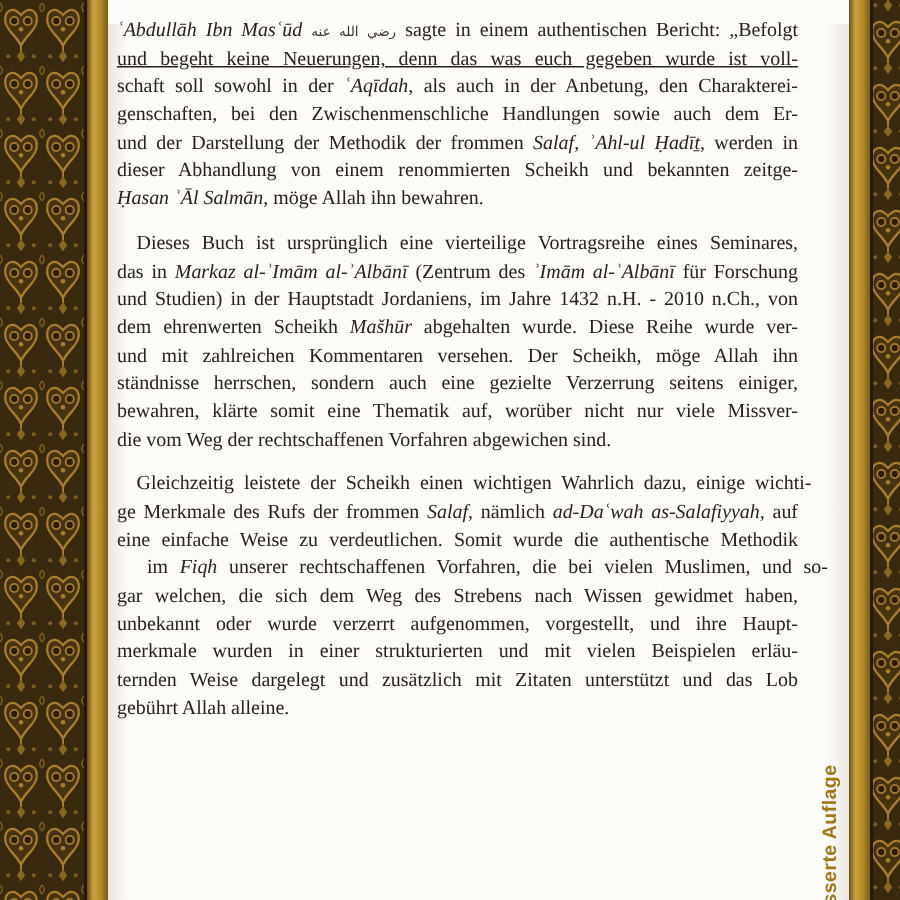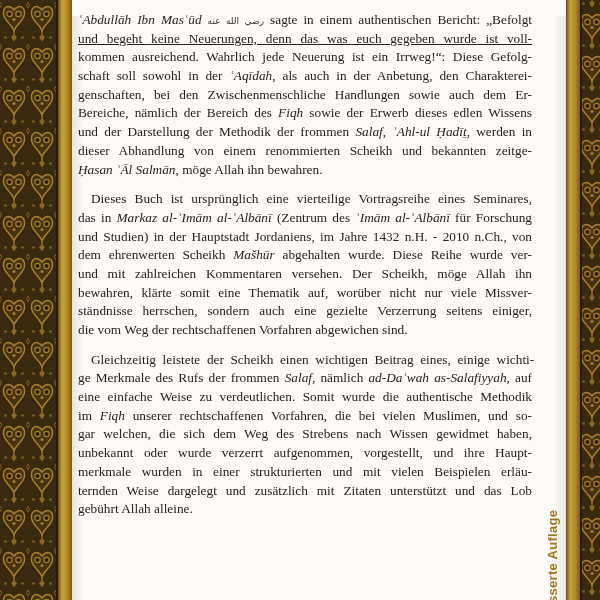--- a/index.html
+++ b/index.html
@@ -59,43 +59,41 @@
   </svg>
 
   <div class="darkline left"></div>
   <div class="goldbar left"></div>
 
   <div class="page">
     <div class="text">
         <div class="para">
           <div class="line"><span class="lc" style="word-spacing: 2.6804px;"><i>ʿAbdullāh Ibn Masʿūd</i> <span class="hon">رضي الله عنه</span> sagte in einem authentischen Bericht: „Befolgt</span></div>
           <div class="line"><span class="lc" style="word-spacing: 5.49006px; text-decoration: underline;">und begeht keine Neuerungen, denn das was euch gegeben wurde ist voll-</span></div>
-          <div class="line"><span class="lc" style="word-spacing: 4.23264px;">kommen ausreichend. Wahrlich jede Neuerung ist ein Irrweg!“: Diese Gefolg-</span></div>
           <div class="line"><span class="lc" style="word-spacing: 3.61328px;">schaft soll sowohl in der <i>ʿAqīdah</i>, als auch in der Anbetung, den Charakterei-</span></div>
           <div class="line"><span class="lc" style="word-spacing: 5.7832px;">genschaften, bei den Zwischenmenschliche Handlungen sowie auch dem Er-</span></div>
-          <div class="line"><span class="lc" style="word-spacing: 2.80682px;">Bereiche, nämlich der Bereich des <i>Fiqh</i> sowie der Erwerb dieses edlen Wissens</span></div>
           <div class="line"><span class="lc" style="word-spacing: 2.96591px;">und der Darstellung der Methodik der frommen <i>Salaf</i>, <i>ʾAhl-ul Ḥadīṯ</i>, werden in</span></div>
           <div class="line"><span class="lc" style="word-spacing: 6.25391px;">dieser Abhandlung von einem renommierten Scheikh und bekannten zeitge-</span></div>
           <div class="line last"><span class="lc"><i>Ḥasan ʾĀl Salmān</i>, möge Allah ihn bewahren.</span></div>
         </div>
         <div class="para">
           <div class="line indent"><span class="lc" style="word-spacing: 4.73438px;">Dieses Buch ist ursprünglich eine vierteilige Vortragsreihe eines Seminares,</span></div>
           <div class="line"><span class="lc" style="word-spacing: 1.89375px;">das in <i>Markaz al-ʾImām al-ʾAlbānī</i> (Zentrum des <i>ʾImām al-ʾAlbānī</i> für Forschung</span></div>
           <div class="line"><span class="lc" style="word-spacing: 1.99639px;">und Studien) in der Hauptstadt Jordaniens, im Jahre 1432 n.H. - 2010 n.Ch., von</span></div>
           <div class="line"><span class="lc" style="word-spacing: 4.6059px;">dem ehrenwerten Scheikh <i>Mašhūr</i> abgehalten wurde. Diese Reihe wurde ver-</span></div>
           <div class="line"><span class="lc" style="word-spacing: 6.33854px;">und mit zahlreichen Kommentaren versehen. Der Scheikh, möge Allah ihn</span></div>
+          <div class="line"><span class="lc" style="word-spacing: 6.54102px;">ständnisse herrschen, sondern auch eine gezielte Verzerrung seitens einiger,</span></div>
           <div class="line"><span class="lc" style="word-spacing: 5.12969px;">bewahren, klärte somit eine Thematik auf, worüber nicht nur viele Missver-</span></div>
-          <div class="line"><span class="lc" style="word-spacing: 6.54102px;">ständnisse herrschen, sondern auch eine gezielte Verzerrung seitens einiger,</span></div>
           <div class="line last"><span class="lc">die vom Weg der rechtschaffenen Vorfahren abgewichen sind.</span></div>
         </div>
         <div class="para">
-          <div class="line indent"><span class="lc" style="word-spacing: 3.29688px;">Gleichzeitig leistete der Scheikh einen wichtigen Beitrag eines, einige wichti-</span></div>
+          <div class="line indent"><span class="lc" style="word-spacing: 3.29688px;">Gleichzeitig leistete der Scheikh einen wichtigen Wahrlich dazu, einige wichti-</span></div>
           <div class="line"><span class="lc" style="word-spacing: 1.82187px;">ge Merkmale des Rufs der frommen <i>Salaf</i>, nämlich <i>ad-Daʿwah as-Salafiyyah</i>, auf</span></div>
           <div class="line"><span class="lc" style="word-spacing: 4.14757px;">eine einfache Weise zu verdeutlichen. Somit wurde die authentische Methodik</span></div>
-          <div class="line"><span class="lc" style="word-spacing: 4.40937px;">im <i>Fiqh</i> unserer rechtschaffenen Vorfahren, die bei vielen Muslimen, und so-</span></div>
+          <div class="line"><span class="lc" style="word-spacing: 4.40937px; margin-left: 20px;">im <i>Fiqh</i> unserer rechtschaffenen Vorfahren, die bei vielen Muslimen, und so-</span></div>
           <div class="line"><span class="lc" style="word-spacing: 4.90625px;">gar welchen, die sich dem Weg des Strebens nach Wissen gewidmet haben,</span></div>
           <div class="line"><span class="lc" style="word-spacing: 7.21094px;">unbekannt oder wurde verzerrt aufgenommen, vorgestellt, und ihre Haupt-</span></div>
           <div class="line"><span class="lc" style="word-spacing: 7.24306px;">merkmale wurden in einer strukturierten und mit vielen Beispielen erläu-</span></div>
           <div class="line"><span class="lc" style="word-spacing: 5.60156px;">ternden Weise dargelegt und zusätzlich mit Zitaten unterstützt und das Lob</span></div>
           <div class="line last"><span class="lc">gebührt Allah alleine.</span></div>
         </div>
       </div>
   </div>
 
   <div class="edition">sserte Auflage</div>

